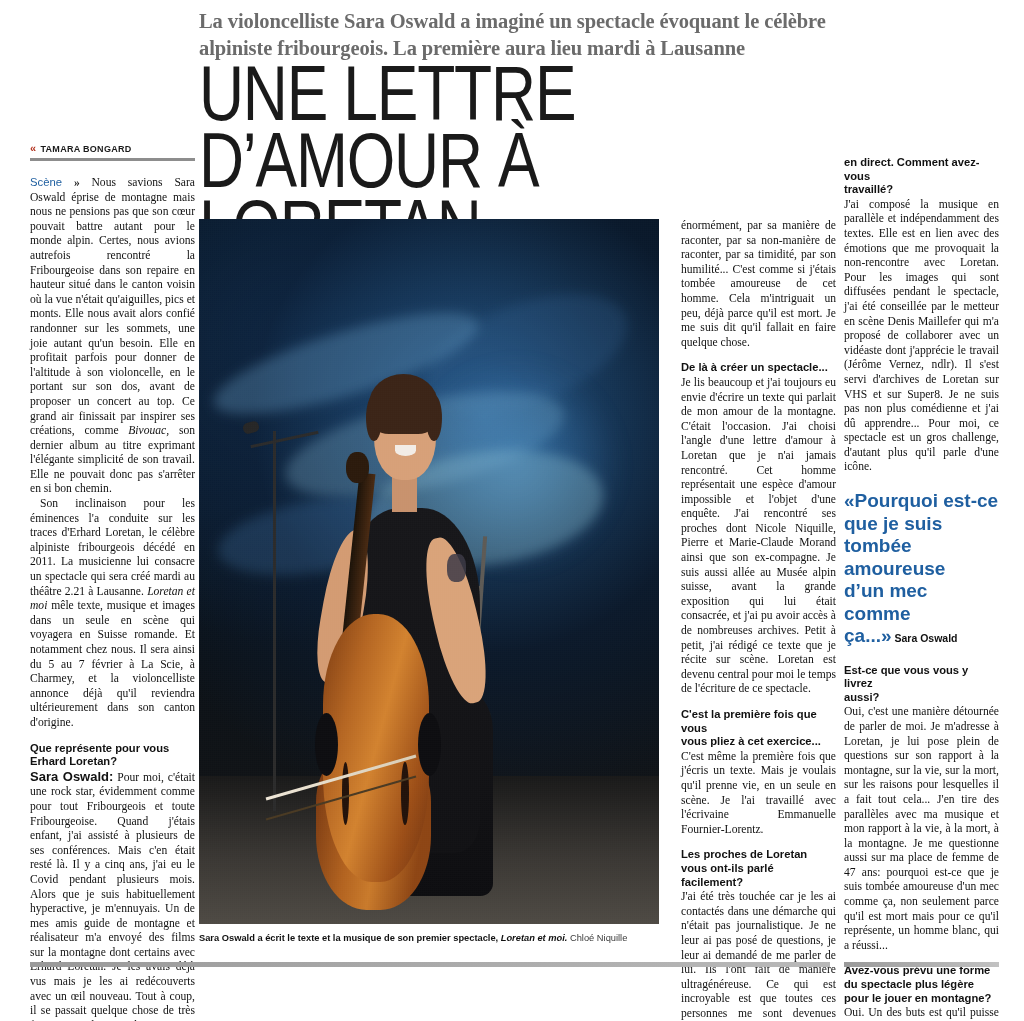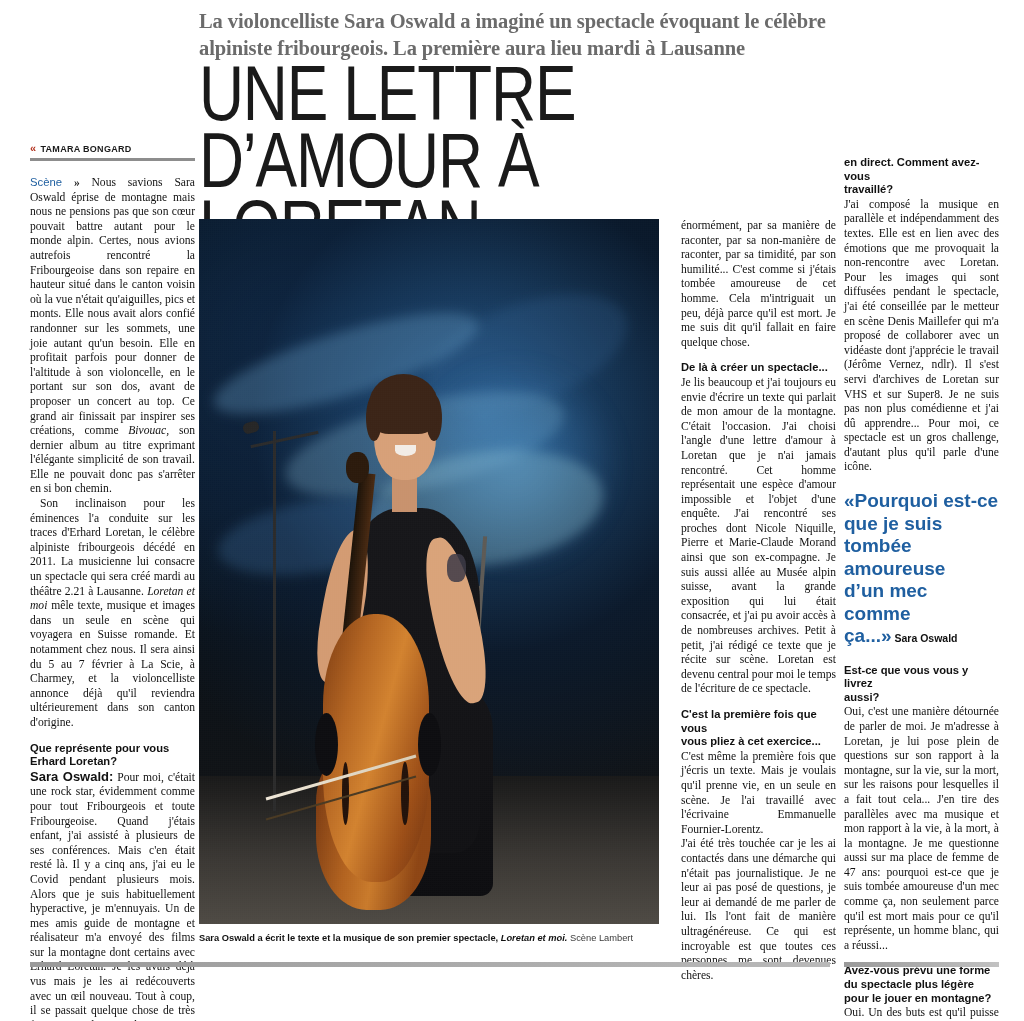--- a/index.html
+++ b/index.html
@@ -299,39 +299,41 @@
       <div class="fhole1"></div>
       <div class="fhole2"></div>
       <div class="bow2"></div>
       <div class="bow"></div>
 
       <div class="grain"></div>
     </div>
   </div>
 
   <div class="caption">
-    <b>Sara Oswald a écrit le texte et la musique de son premier spectacle, </b><b><em class="it">Loretan et moi.</em></b><span class="credit"> Scène Lambert</span>
+    <b>Sara Oswald a écrit le texte et la musique de son premier spectacle, </b><b><em class="it">Loretan et moi.</em></b><span class="credit"> Chloé Niquille</span>
   </div>
 
   <div class="col-mid">
     <div class="body-txt">
       <p>énormément, par sa manière de raconter, par sa non-manière de raconter, par sa timidité, par son humilité... C'est comme si j'étais tombée amoureuse de cet homme. Cela m'intriguait un peu, déjà parce qu'il est mort. Je me suis dit qu'il fallait en faire quelque chose.</p>
     </div>
 
     <div class="subq">De là à créer un spectacle...</div>
     <div class="body-txt">
       <p>Je lis beaucoup et j'ai toujours eu envie d'écrire un texte qui parlait de mon amour de la montagne. C'était l'occasion. J'ai choisi l'angle d'une lettre d'amour à Loretan que je n'ai jamais rencontré. Cet homme représentait une espèce d'amour impossible et l'objet d'une enquête. J'ai rencontré ses proches dont Nicole Niquille, Pierre et Marie-Claude Morand ainsi que son ex-compagne. Je suis aussi allée au Musée alpin suisse, avant la grande exposition qui lui était consacrée, et j'ai pu avoir accès à de nombreuses archives. Petit à petit, j'ai rédigé ce texte que je récite sur scène. Loretan est devenu central pour moi le temps de l'écriture de ce spectacle.</p>
     </div>
 
     <div class="subq">C'est la première fois que vous
 vous pliez à cet exercice...</div>
     <div class="body-txt">
       <p>C'est même la première fois que j'écris un texte. Mais je voulais qu'il prenne vie, en un seule en scène. Je l'ai travaillé avec l'écrivaine Emmanuelle Fournier-Lorentz.</p>
     </div>
 
+    <div class="subq">Les proches de Loretan
+vous ont-ils parlé facilement?</div>
     <div class="body-txt">
       <p>J'ai été très touchée car je les ai contactés dans une démarche qui n'était pas journalistique. Je ne leur ai pas posé de questions, je leur ai demandé de me parler de lui. Ils l'ont fait de manière ultragénéreuse. Ce qui est incroyable est que toutes ces personnes me sont devenues chères.</p>
     </div>
 
   </div>
 
   <div class="col-right">
     <div class="subq" style="margin-top:13px;">en direct. Comment avez-vous
 travaillé?</div>
     <div class="body-txt">

